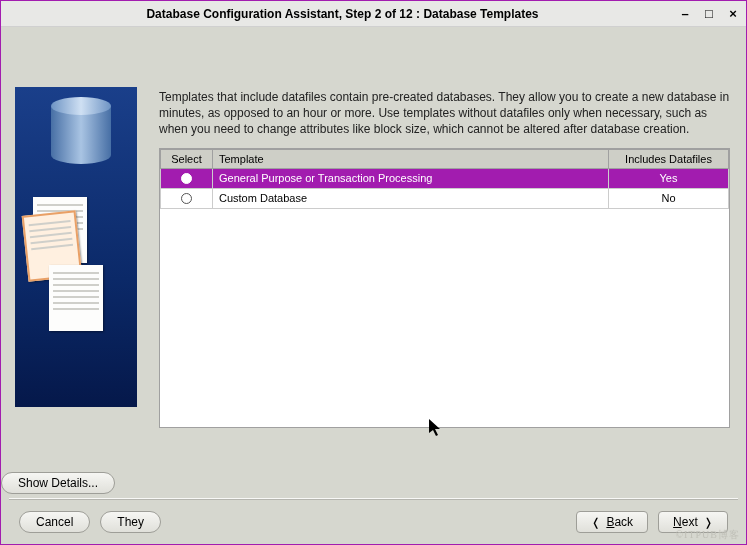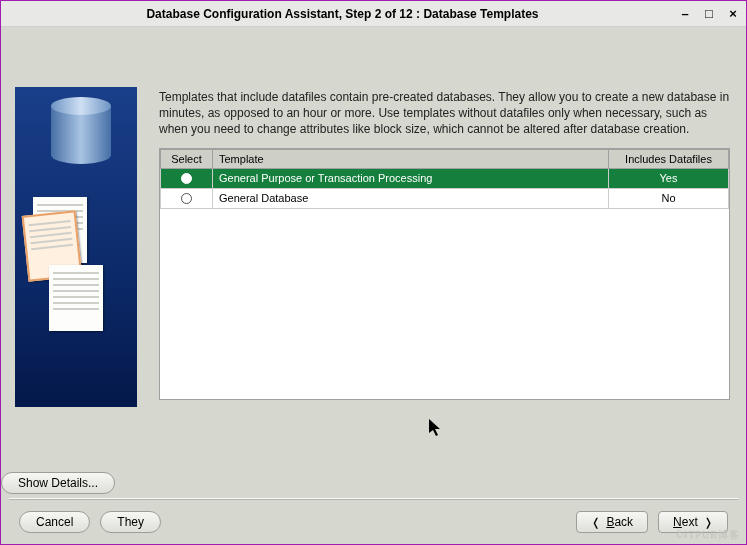--- a/index.html
+++ b/index.html
@@ -122,21 +122,21 @@
   .description {
     color: #222;
     line-height: 1.35;
     margin-bottom: 10px;
     font-size: 12px;
     margin-top: 32px;
   }
   .table-wrap {
     background: #fff;
     border: 1px solid #a0a0a0;
-    height: 252px;
+    height: 280px;
   }
   .tmpl-table {
     width: 100%;
     border-collapse: collapse;
     font-size: 11px;
   }
   .tmpl-table th {
     background: #cecfc7;
     font-weight: normal;
     text-align: left;
@@ -145,21 +145,21 @@
   }
   .tmpl-table td {
     padding: 3px 6px;
     border: 1px solid #ccc;
     background: #fff;
     height: 20px;
   }
   .tmpl-table th.sel, .tmpl-table td.sel { width: 52px; text-align: center; }
   .tmpl-table th.inc, .tmpl-table td.inc { width: 120px; text-align: center; }
   tr.row-selected td {
-    background: #15803d;
+    background: #a21caf;
     color: #fff;
   }
   .radio-circ {
     width: 11px; height: 11px;
     border: 1px solid #555;
     border-radius: 50%;
     margin: 0 auto;
     display: flex; align-items:center; justify-content:center;
     background: #fff;
   }
@@ -286,21 +286,21 @@
                   <td class="sel">
                     <div class="radio-circ checked"></div>
                   </td>
                   <td>General Purpose or Transaction Processing</td>
                   <td class="inc">Yes</td>
                 </tr>
                 <tr>
                   <td class="sel">
                     <div class="radio-circ"></div>
                   </td>
-                  <td>General Database</td>
+                  <td>Custom Database</td>
                   <td class="inc">No</td>
                 </tr>
               </tbody>
           </table>
         </div>
       </div>
     </div>
 
     <div class="details-row">
       <button class="btn">Show Details...</button>

